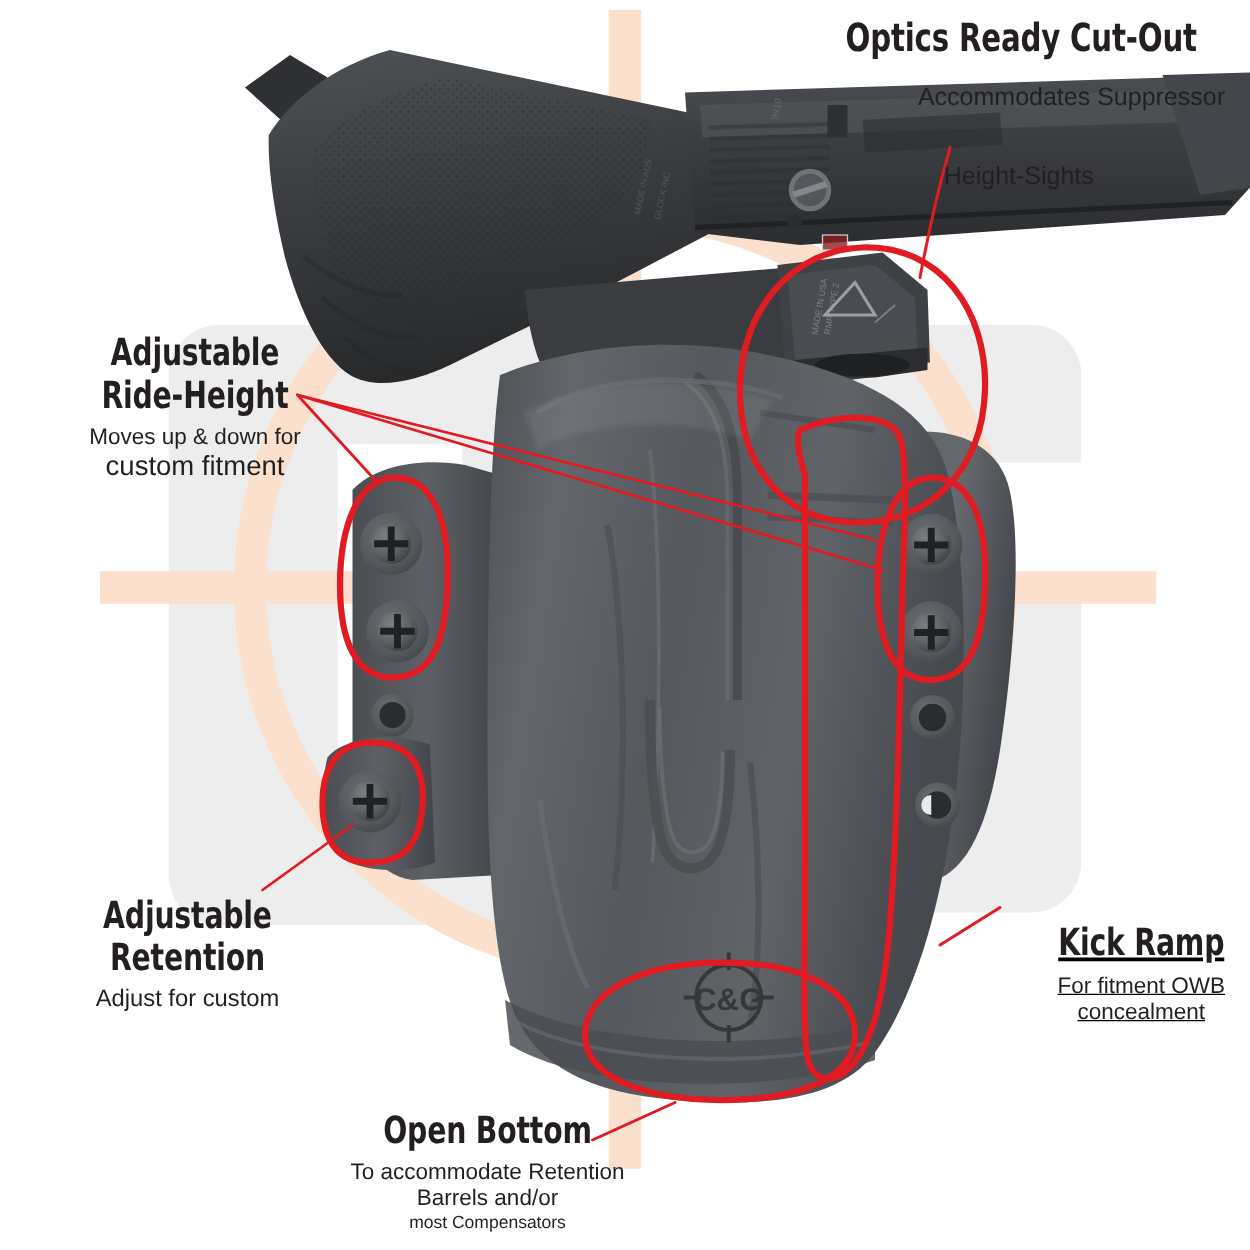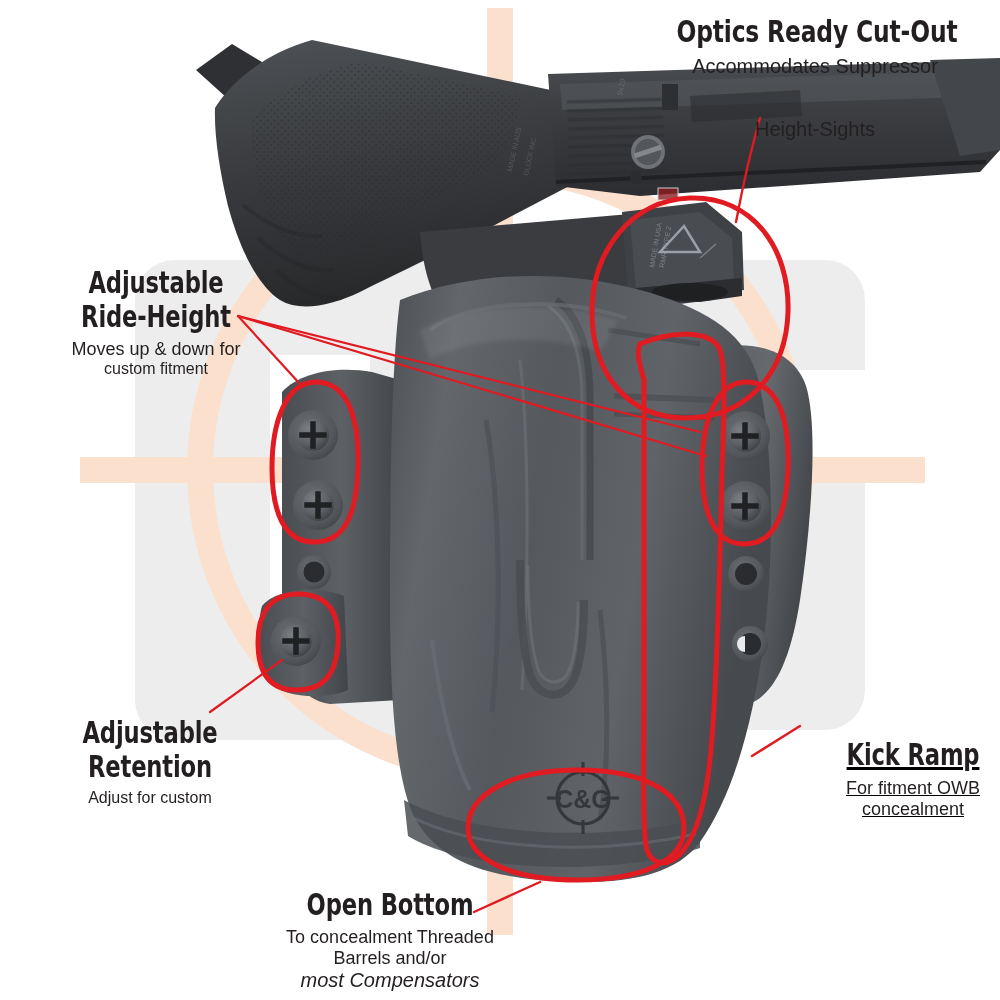--- a/index.html
+++ b/index.html
@@ -329,43 +329,43 @@
                C 650 770, 684 796, 684 828
                C 684 860, 644 880, 578 880
                C 512 880, 468 860, 468 828
                C 468 796, 508 770, 578 770 Z"></path>
       <path stroke-width="2.4" d="M474 912 L540 882"></path>
     </g>
   </svg>
 
   <div class="callout" style="left:650px;top:16px;width:330px;">
     <div class="ctitle ta-c" style="font-size:31px;">Optics Ready Cut-Out</div>
-    <div class="csub ta-c" style="font-size:20px;margin-top:7px;">Accommodates Suppressor</div>
+    <div class="csub ta-c" style="font-size:20px;margin-top:19px;text-align:right;">Accommodates Suppressor</div>
     <div class="csub ta-c" style="font-size:20px;margin-top:40px;">Height-Sights</div>
   </div>
 
   <div class="callout" style="left:36px;top:268px;width:240px;">
     <div class="ctitle ta-c" style="font-size:30px;">Adjustable</div>
     <div class="ctitle ta-c" style="font-size:30px;margin-top:3px;">Ride-Height</div>
     <div class="csub ta-c" style="font-size:18px;margin-top:7px;">Moves up &amp; down for</div>
-    <div class="csub ta-c" style="font-size:16px;">custom fitment</div>
+    <div class="csub ta-c" style="font-size:22px;">custom fitment</div>
   </div>
 
   <div class="callout" style="left:30px;top:718px;width:240px;">
     <div class="ctitle ta-c" style="font-size:30px;">Adjustable</div>
     <div class="ctitle ta-c" style="font-size:30px;margin-top:3px;">Retention</div>
-    <div class="csub ta-c" style="font-size:16px;margin-top:7px;">Adjust for custom</div>
+    <div class="csub ta-c" style="font-size:19px;margin-top:7px;">Adjust for custom</div>
   </div>
 
   <div class="callout" style="left:804px;top:740px;width:218px;text-decoration:underline;">
     <div class="ctitle ta-c" style="font-size:30px;">Kick Ramp</div>
     <div class="csub ta-c" style="font-size:18px;margin-top:7px;">For fitment OWB</div>
     <div class="csub ta-c" style="font-size:18px;">concealment</div>
   </div>
 
   <div class="callout" style="left:240px;top:890px;width:300px;">
     <div class="ctitle ta-c" style="font-size:30px;">Open Bottom</div>
-    <div class="csub ta-c" style="font-size:18px;margin-top:6px;">To concealment Threaded</div>
+    <div class="csub ta-c" style="font-size:18px;margin-top:6px;">To accommodate Retention</div>
     <div class="csub ta-c" style="font-size:18px;">Barrels and/or</div>
-    <div class="csub ta-c" style="font-size:20px;font-style:italic;">most Compensators</div>
+    <div class="csub ta-c" style="font-size:14px;">most Compensators</div>
   </div>
 
 </div>
 
 </body></html>

